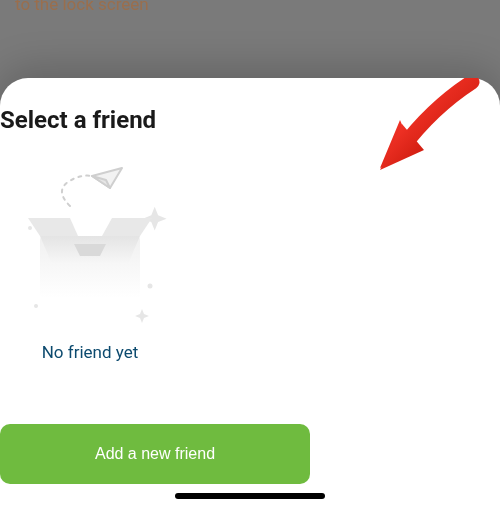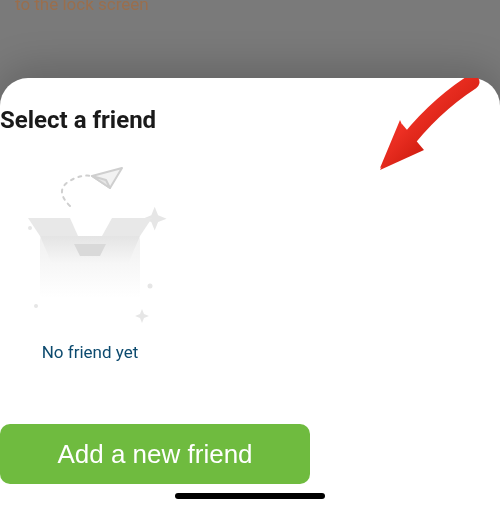--- a/index.html
+++ b/index.html
@@ -57,21 +57,21 @@
       font-size: 17px;
     }
     .cta-button {
       margin-top: 62px;
       width: 310px;
       height: 60px;
       background: #6fbb3f;
       border: none;
       border-radius: 10px;
       color: #fff;
-      font-size: 26px;
+      font-size: 16px;
       font-weight: 500;
       cursor: pointer;
     }
     .home-indicator {
       position: absolute;
       bottom: 10px;
       left: 50%;
       transform: translateX(-50%);
       width: 150px;
       height: 6px;

